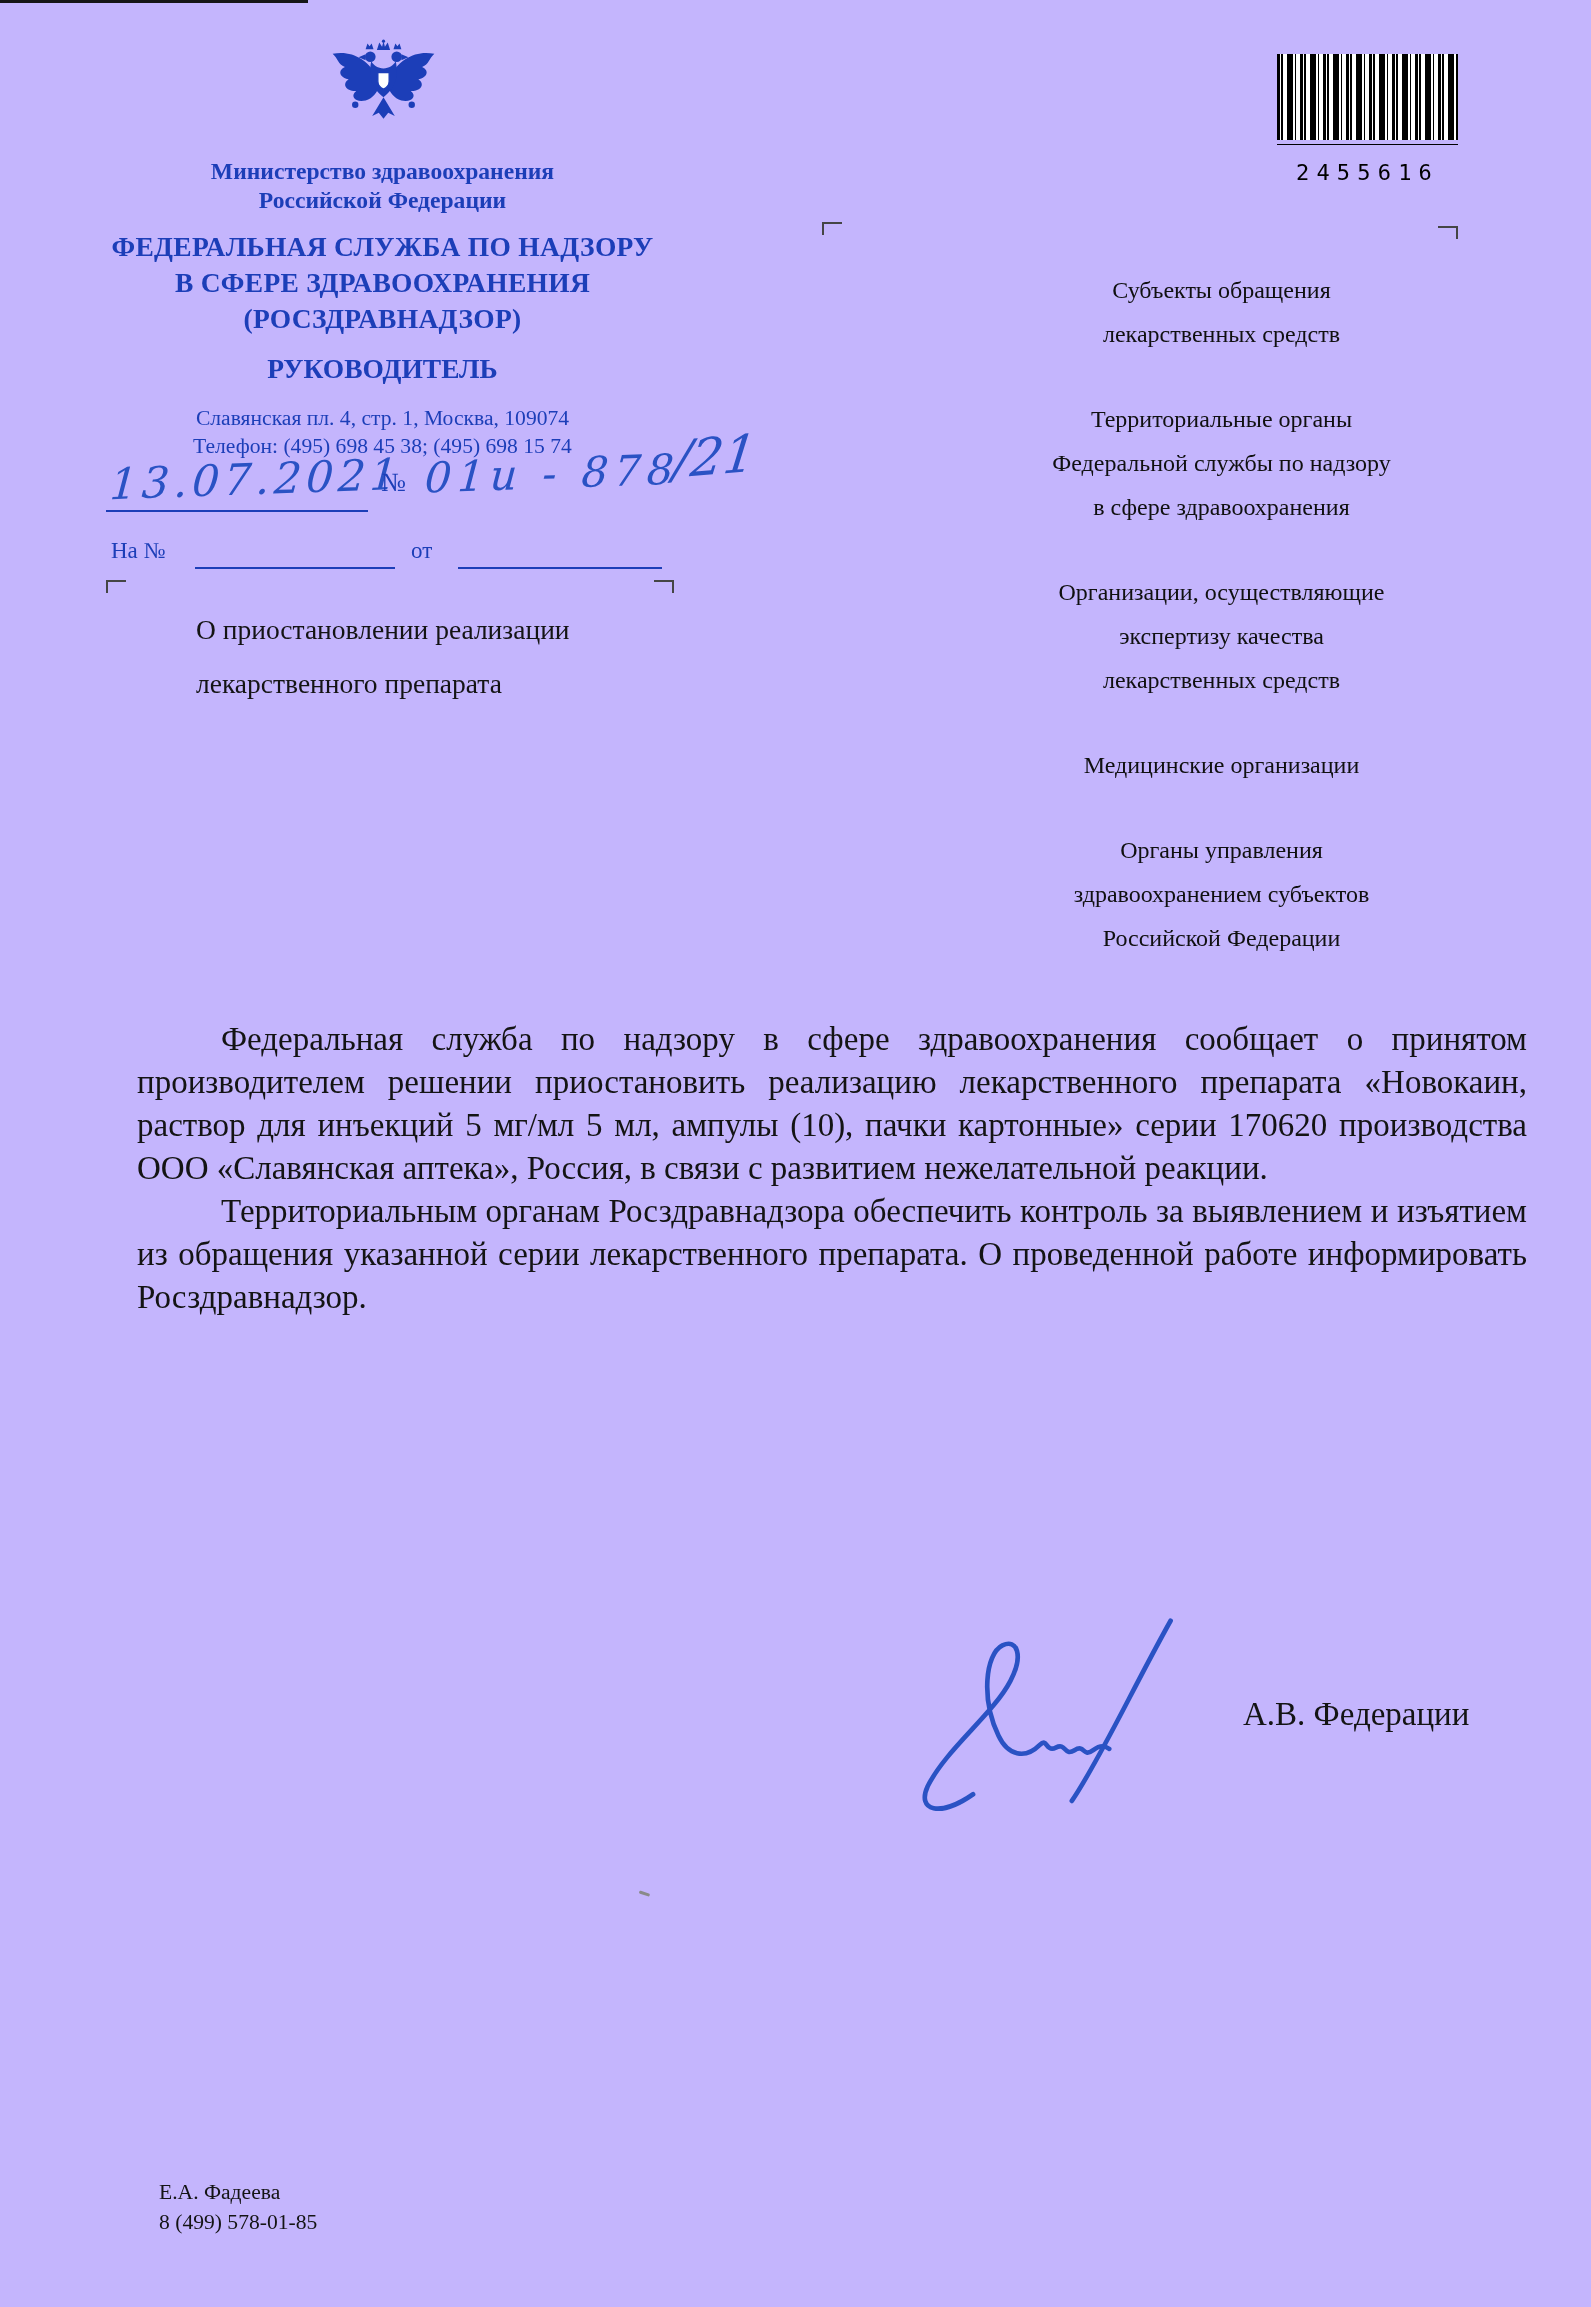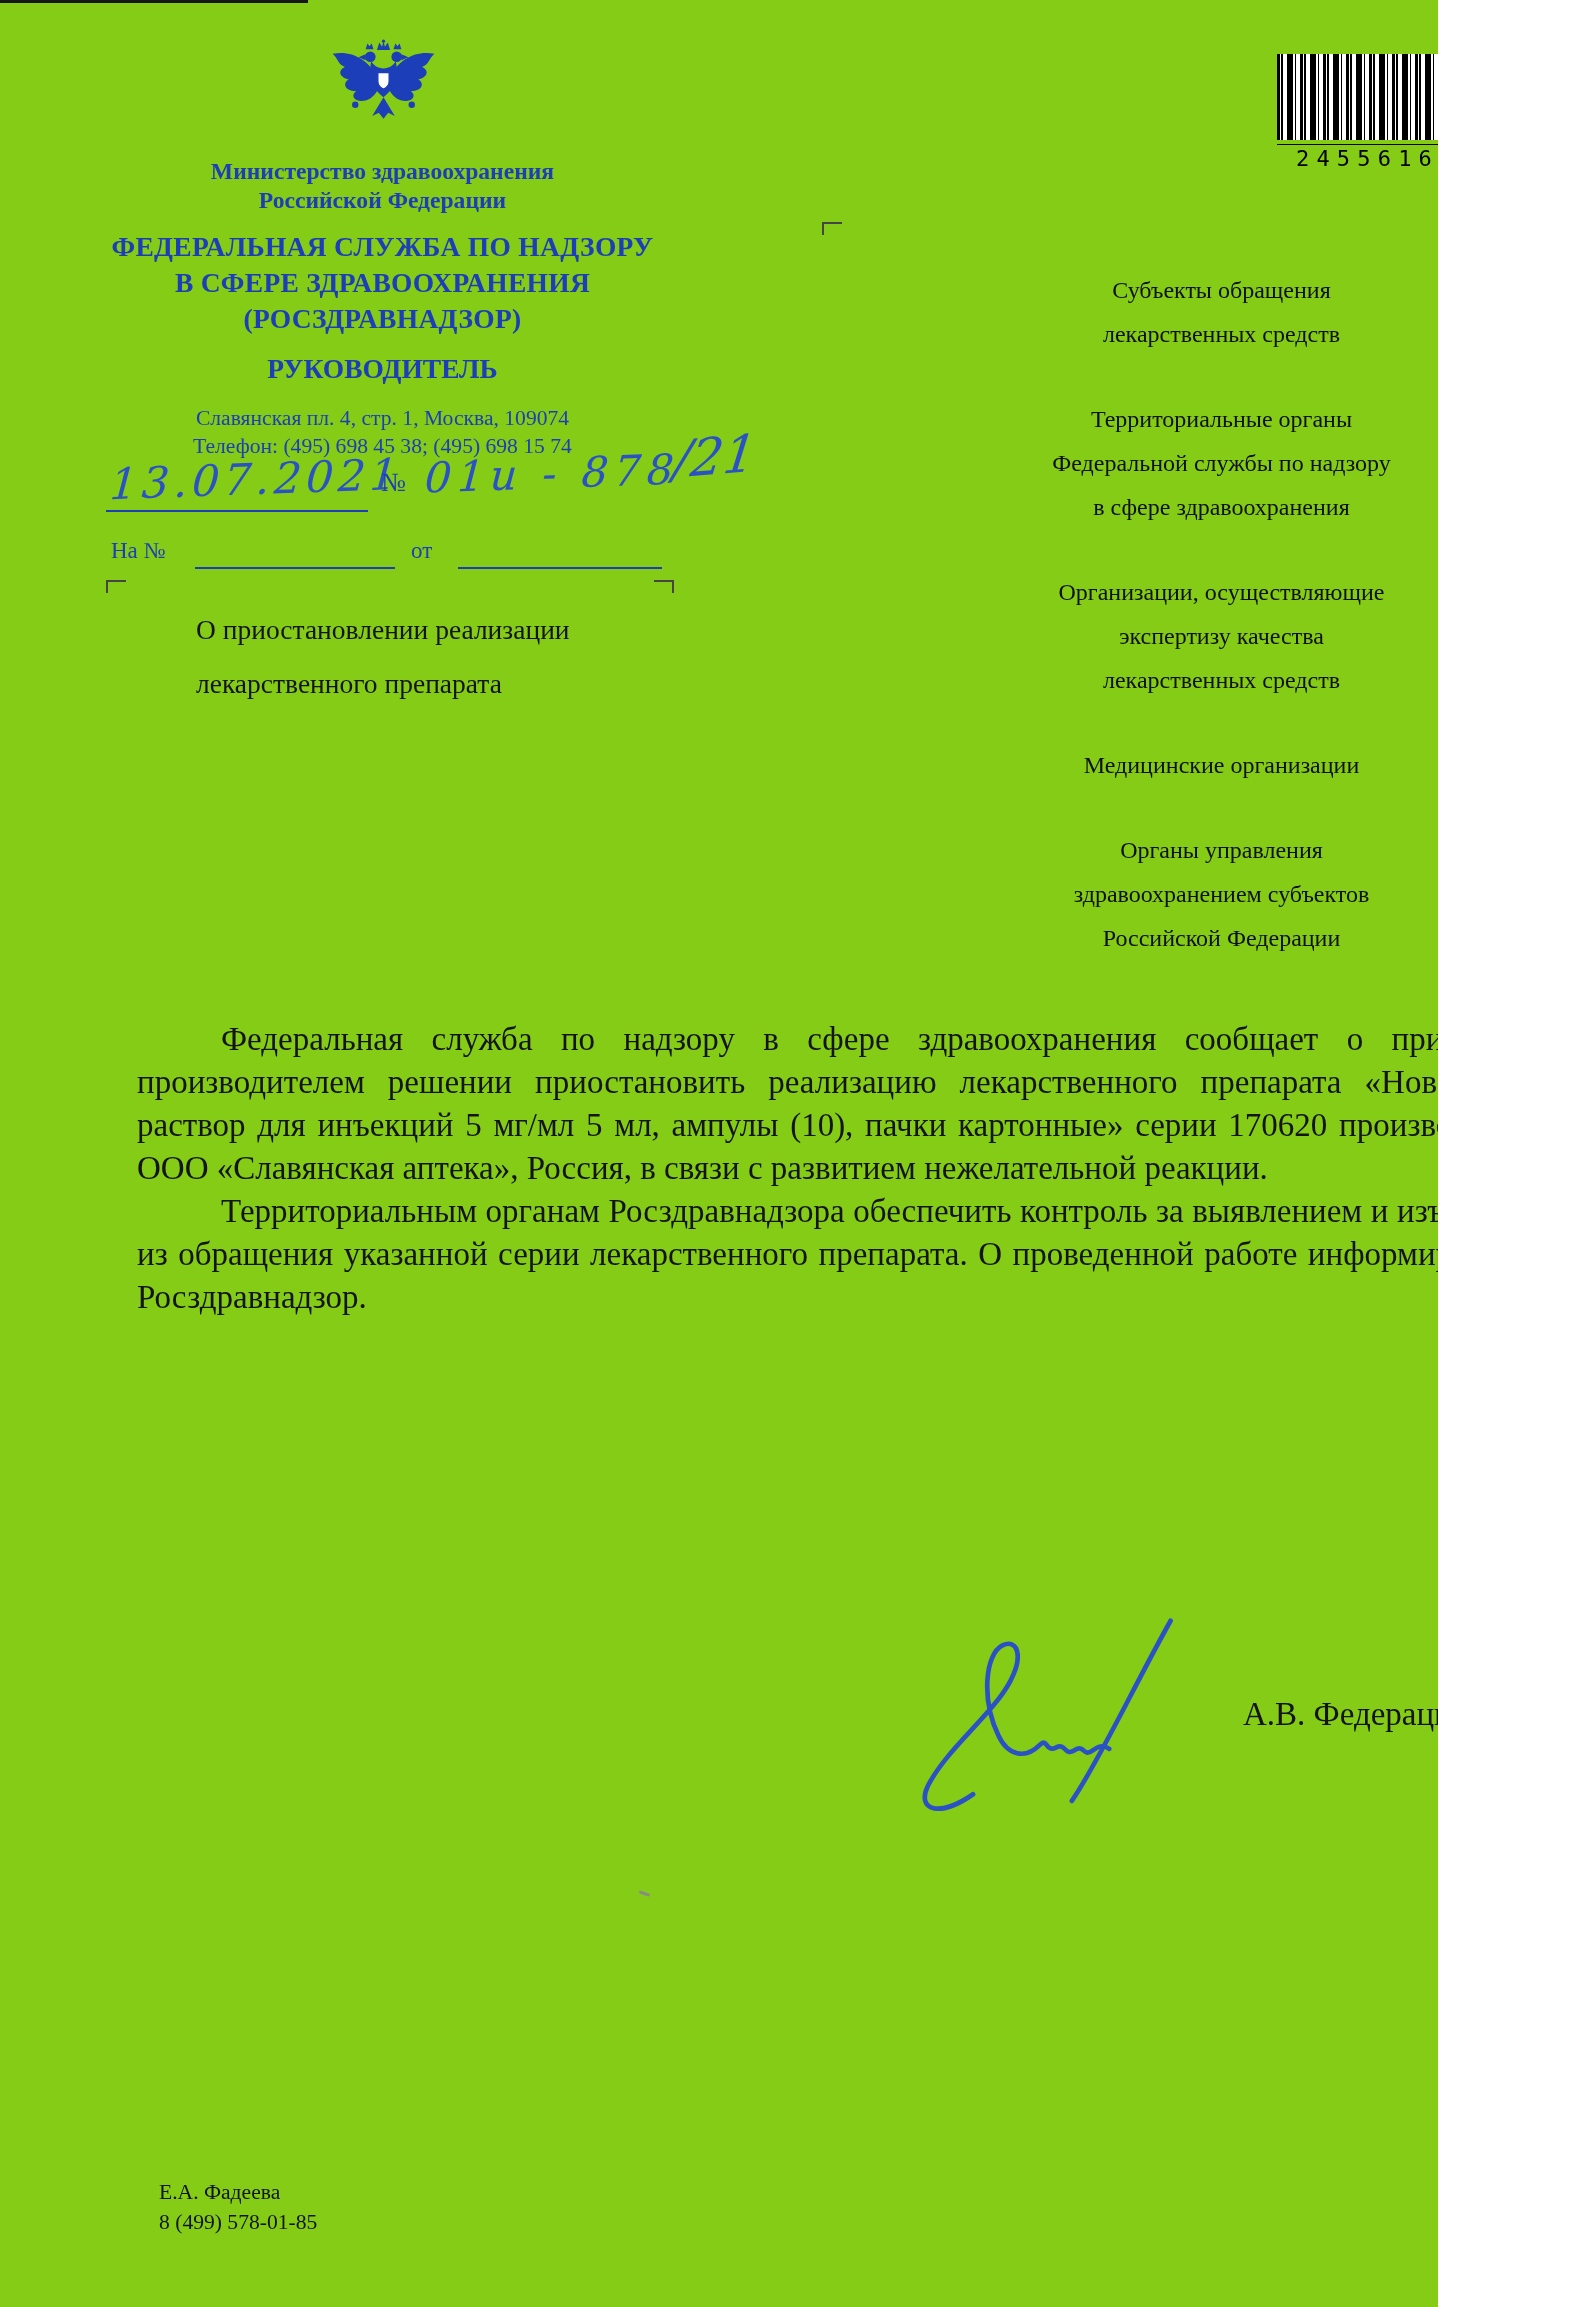--- a/index.html
+++ b/index.html
@@ -1,18 +1,18 @@
 <!DOCTYPE html>
 <html style="font-size:10.5px"><head>
 <meta charset="utf-8">
 <style>
   * { margin:0; padding:0; box-sizing:border-box; }
   html,body { background:#ffffff; }
   .page {
-    position:relative; width:1438px; height:2307px; background:#84cc16;
+    position:relative; width:1591px; height:2307px; background:#c4b5fd;
     color:#121212; font-family:"Liberation Serif","DejaVu Serif",serif; overflow:hidden;
   }
   .blue { color:#1c3eb8; }
 
   .scan-edge { position:absolute; left:0; top:0; width:308px; height:3.3px; background:#161616; }
 
   .eagle { position:absolute; left:327px; top:38px; width:113px; height:107px; }
 
   .ministry { position:absolute; left:98px; top:157px; width:569px; text-align:center;
               font-weight:bold; font-size:23.6px; line-height:29.4px; }
@@ -52,21 +52,21 @@
 
   .barcode-bars {
     position:absolute; left:1277px; top:54px; width:181px; height:86px;
     background:repeating-linear-gradient(90deg,
       #000 0 2.6px, #fff 2.6px 3.9px, #000 3.9px 5.9px, #fff 5.9px 10.5px,
       #000 10.5px 15.7px, #fff 15.7px 17.7px, #000 17.7px 19px, #fff 19px 23px);
     border-right:2px solid #000;
   }
   .barcode-num {
     position:absolute; left:1277px; top:144px; width:181px;
-    border-top:1.3px solid #000; padding-top:1px; text-align:center;
+    border-top:1.3px solid #000; padding-top:15px; text-align:center;
     font-size:22px; letter-spacing:7.2px;
     font-family:"DejaVu Sans Mono","Liberation Mono",monospace; color:#000;
   }
 
   .recipients { position:absolute; left:919px; top:220px; width:605px;
                 text-align:center; font-size:24px; line-height:44px; color:#101010;margin-top:48px; }
   .recipient  { white-space:pre-line; margin-bottom:41px; }
 
   .body-text { position:absolute; left:137px; top:1018px; width:1390px;
                font-size:33px; line-height:43px; text-align:justify; color:#141414; }

